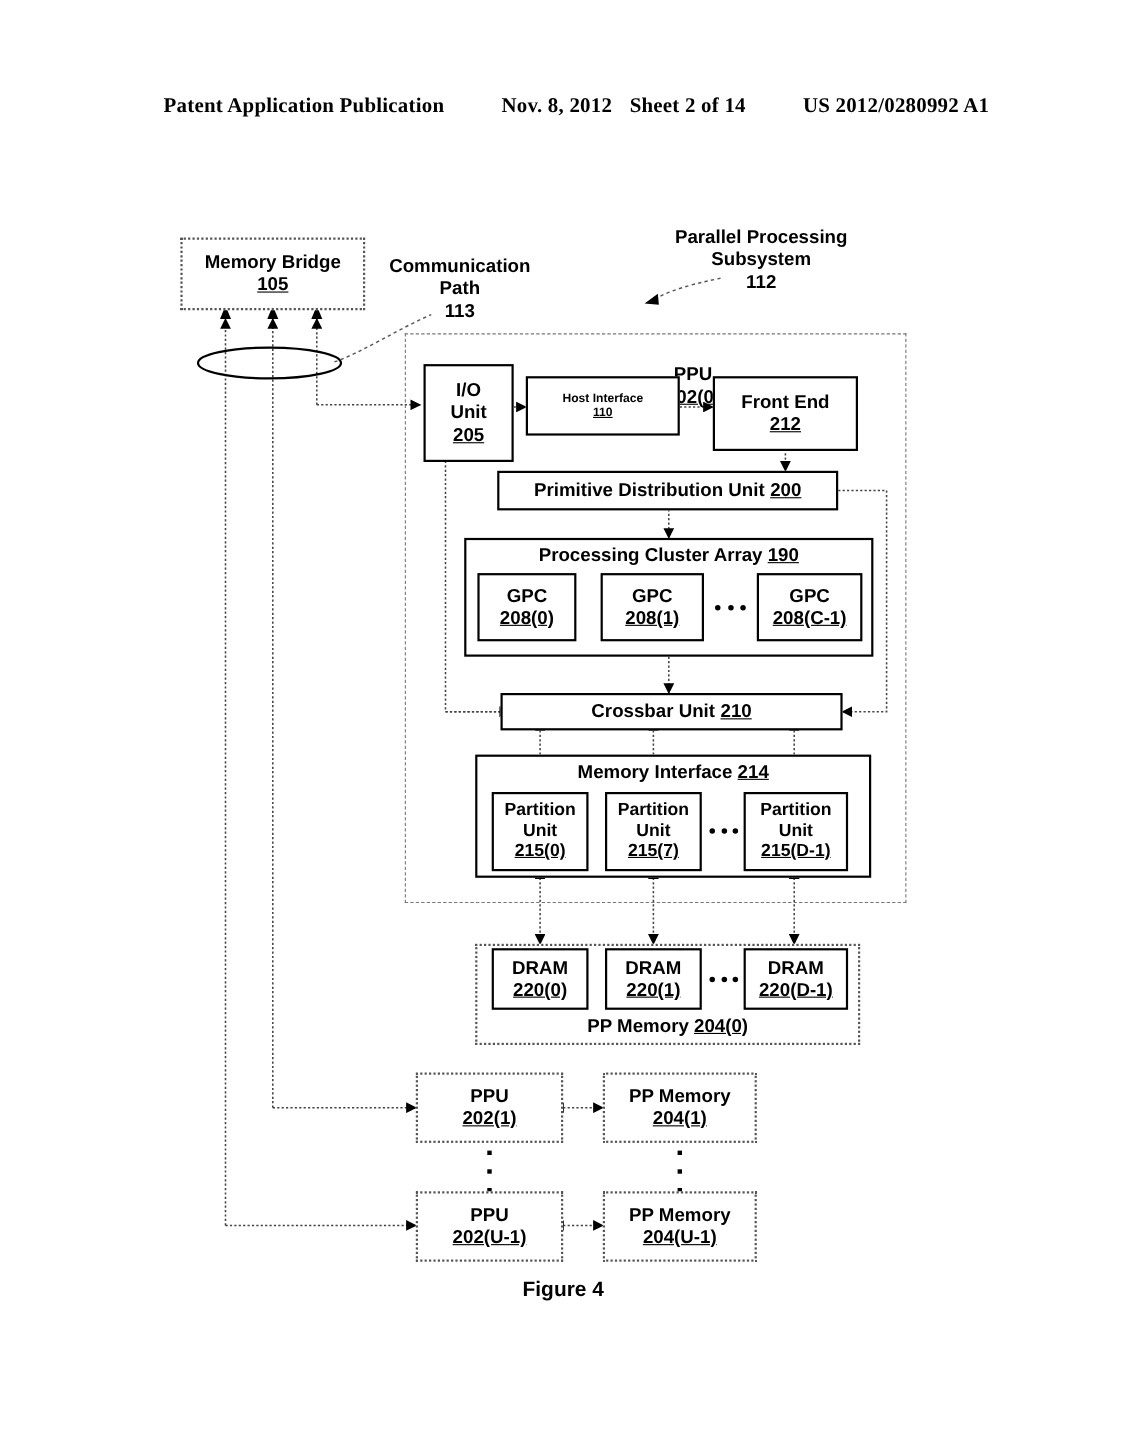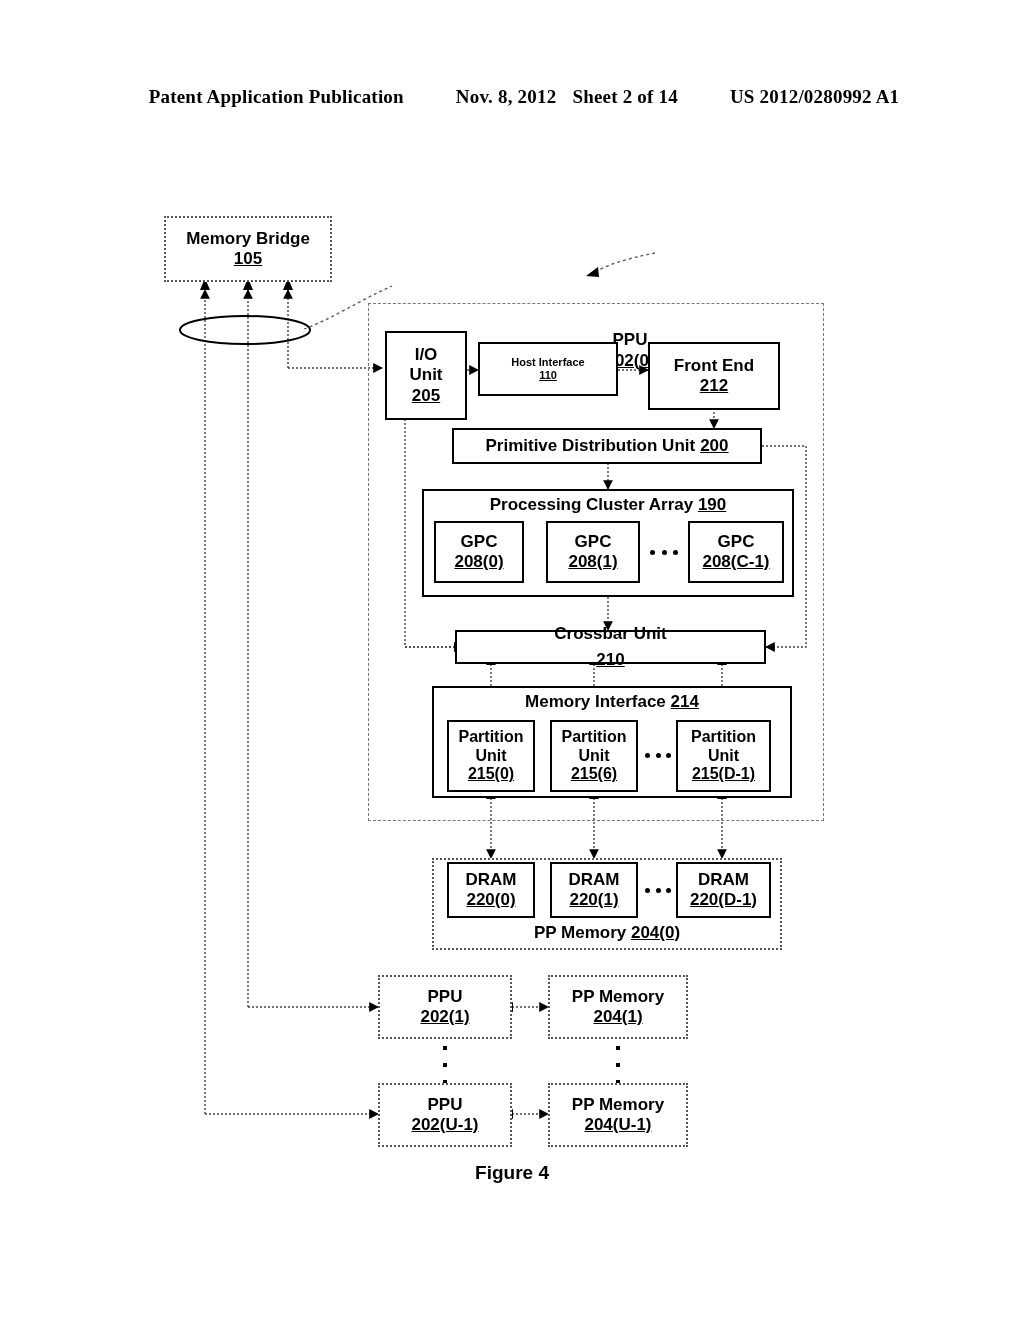--- a/index.html
+++ b/index.html
@@ -185,21 +185,27 @@
       <line x1="491" y1="798" x2="491" y2="858" marker-end="url(#arrEnd)" marker-start="url(#arrStart)"></line>
       <line x1="594" y1="798" x2="594" y2="858" marker-end="url(#arrEnd)" marker-start="url(#arrStart)"></line>
       <line x1="722" y1="798" x2="722" y2="858" marker-end="url(#arrEnd)" marker-start="url(#arrStart)"></line>
 
       <line x1="512" y1="1007" x2="548" y2="1007" marker-end="url(#arrEnd)" marker-start="url(#arrStart)"></line>
 
       <line x1="512" y1="1114" x2="548" y2="1114" marker-end="url(#arrEnd)" marker-start="url(#arrStart)"></line>
     </g>
   </svg>
 
-
+  <div class="textlabel" style="left:336px; top:232px; width:164px; font-size:17px;">Communication
+Path
+113</div>
+
+  <div class="textlabel" style="left:592px; top:206px; width:200px; font-size:17px;">Parallel Processing
+Subsystem
+112</div>
 
   <div class="box dotted" style="left:164px; top:216px; width:168px; height:66px; font-size:17px;">
     <div class="lbl-row">Memory Bridge</div>
     <div class="lbl-row ref">105</div>
   </div>
 
   <div class="box dashed-container" style="left:368px; top:303px; width:456px; height:518px;"></div>
 
   <div class="textlabel" style="left:500px; top:310px; width:260px; font-size:17px;">
     <span>PPU</span>
@@ -245,41 +251,41 @@
   <div class="box solid" style="left:688px; top:521px; width:96px; height:62px; font-size:17px;">
     <div class="lbl-row">GPC</div>
     <div class="lbl-row ref">208(C-1)</div>
   </div>
   <div class="dots-h" style="left:650px; top:549px; width:28px; height:6px;">
     <span></span>
       <span></span>
       <span></span>
   </div>
 
-  <div class="box solid" style="left:455px; top:630px; width:311px; height:34px; font-size:17px; flex-direction:column; gap:5px;">
+  <div class="box solid" style="left:455px; top:630px; width:311px; height:34px; font-size:17px; flex-direction:row; gap:5px;">
     <span>Crossbar Unit</span>
     <span class="ref">210</span>
   </div>
 
   <div class="box solid" style="left:432px; top:686px; width:360px; height:112px; justify-content:flex-start; padding-top:4px;">
     <div class="lbl-row" style="font-size:17px;">
       <span>Memory Interface</span>
       <span class="ref">214</span>
     </div>
   </div>
 
   <div class="box solid" style="left:447px; top:720px; width:88px; height:72px; font-size:16px;">
     <div class="lbl-row">Partition</div>
     <div class="lbl-row">Unit</div>
     <div class="lbl-row ref">215(0)</div>
   </div>
   <div class="box solid" style="left:550px; top:720px; width:88px; height:72px; font-size:16px;">
     <div class="lbl-row">Partition</div>
     <div class="lbl-row">Unit</div>
-    <div class="lbl-row ref">215(6)</div>
+    <div class="lbl-row ref">215(7)</div>
   </div>
   <div class="box solid" style="left:676px; top:720px; width:95px; height:72px; font-size:16px;">
     <div class="lbl-row">Partition</div>
     <div class="lbl-row">Unit</div>
     <div class="lbl-row ref">215(D-1)</div>
   </div>
   <div class="dots-h" style="left:645px; top:752px; width:26px; height:6px;">
     <span></span>
       <span></span>
       <span></span>

